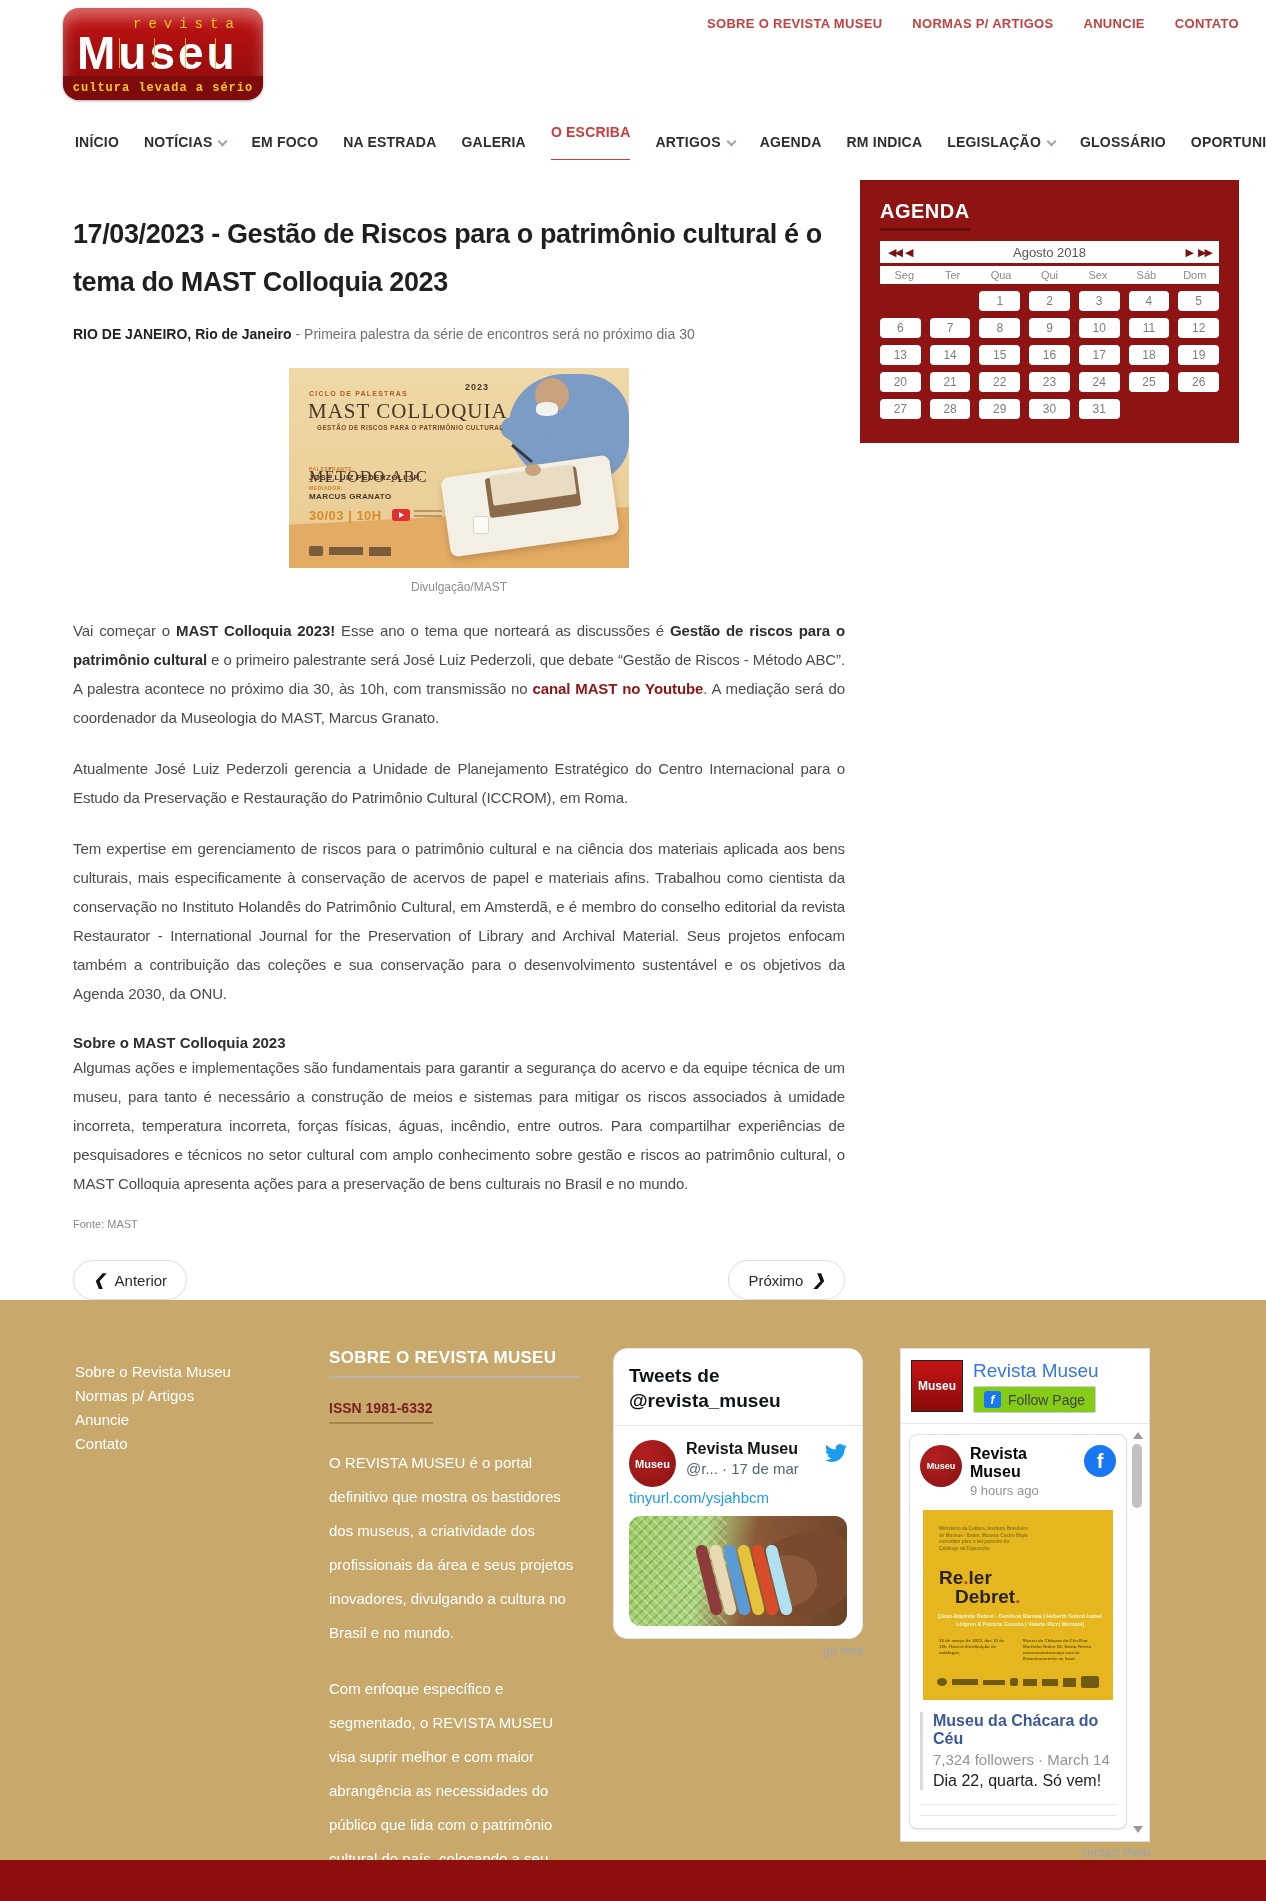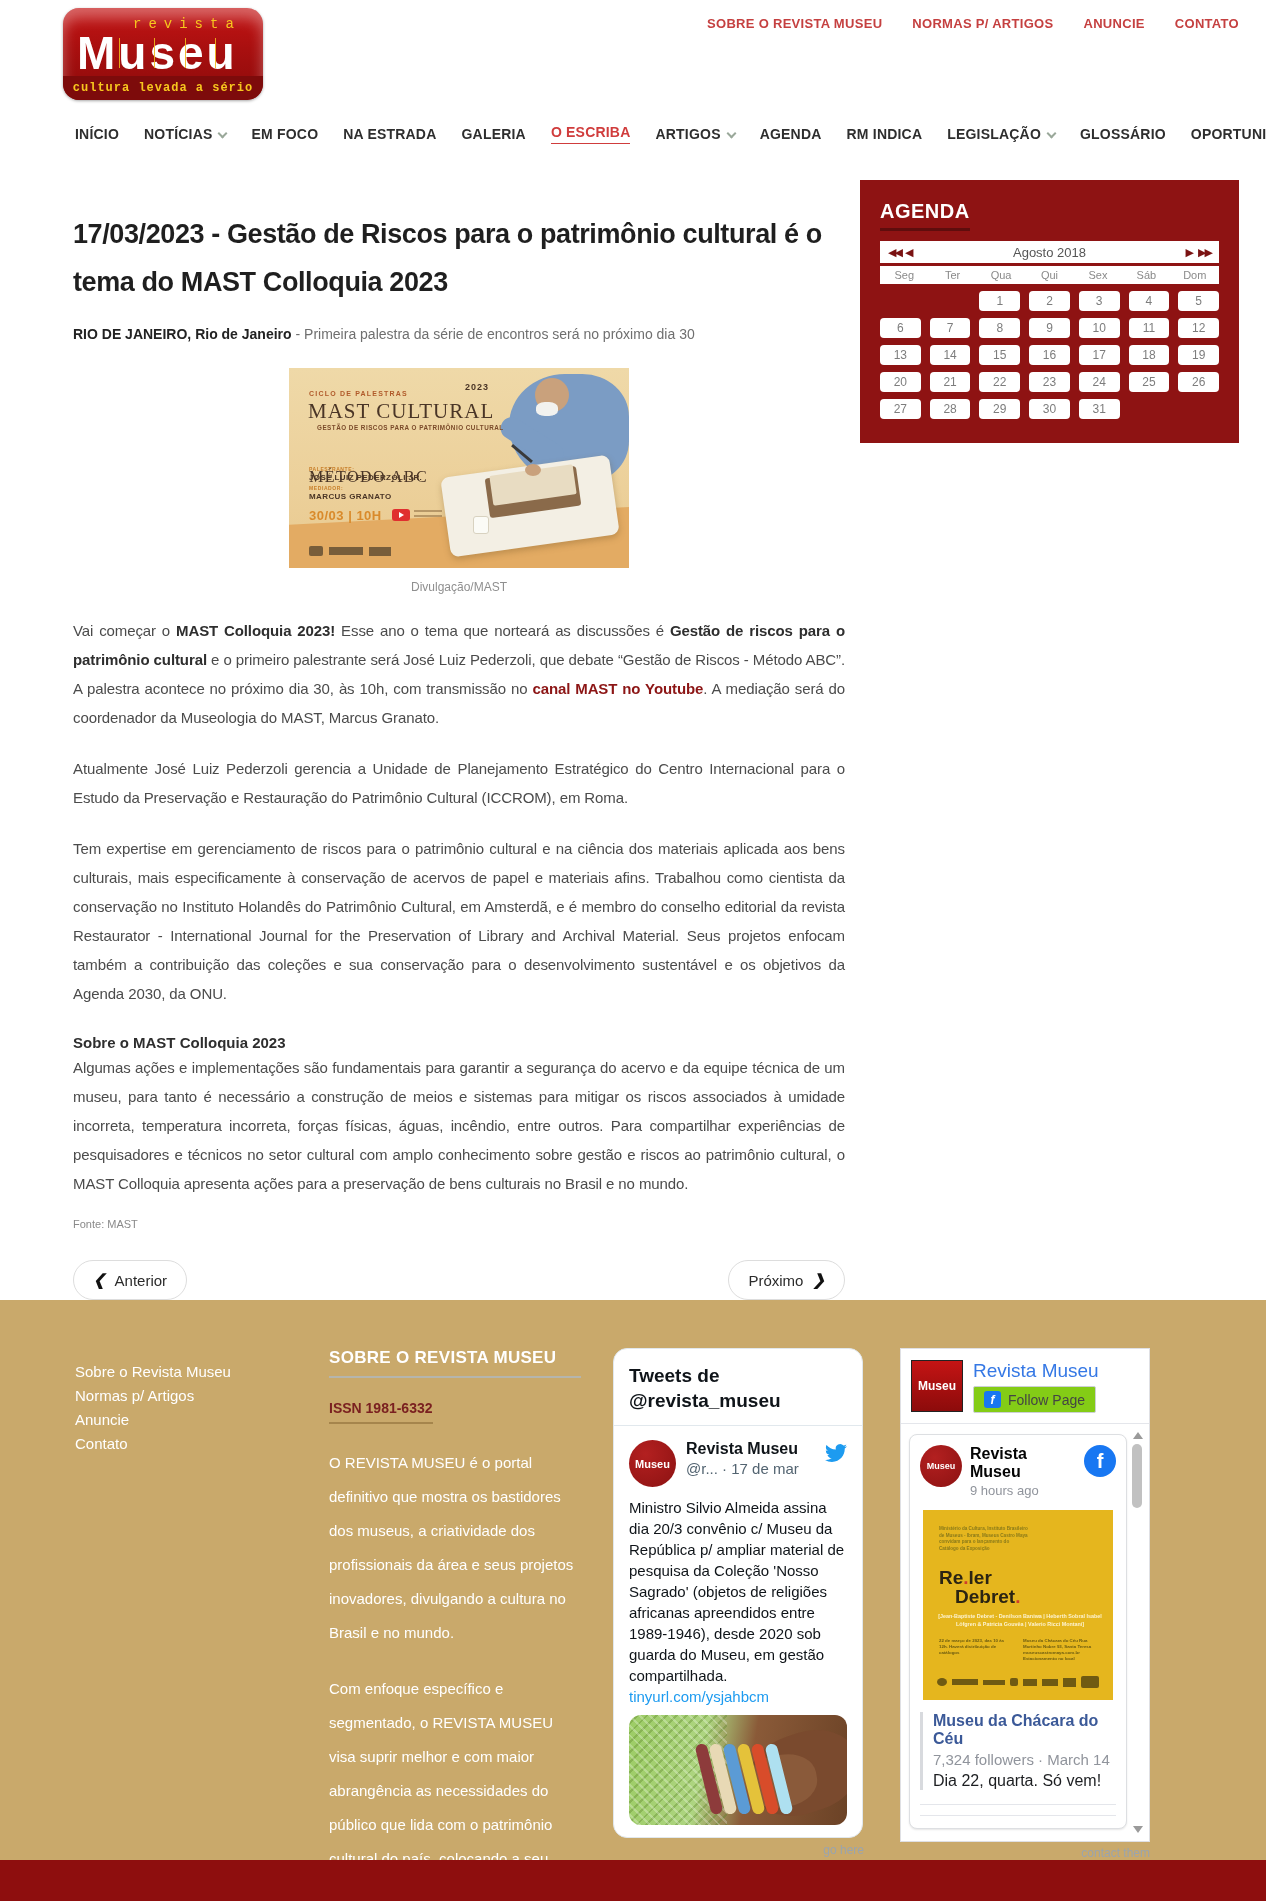--- a/index.html
+++ b/index.html
@@ -31,21 +31,21 @@
     color:#f7c71e; font-family:"Liberation Mono", monospace; font-weight:bold;
     font-size:12px; text-align:center; line-height:24px; letter-spacing:1px;
   }
   .top-nav { position:absolute; top:16px; right:27px; display:flex; gap:30px; }
   .top-nav a { color:#c54040; font-size:13px; font-weight:bold; letter-spacing:.3px; text-decoration:none; cursor:pointer; }
 
   .main-nav {
     position:absolute; left:75px; top:124px; display:flex; align-items:center; gap:25px; white-space:nowrap;
   }
   .main-nav .nav-item { font-size:14px; font-weight:bold; letter-spacing:.2px; color:#2e2e2e; cursor:pointer; }
-  .main-nav .nav-item.active { color:#d03c3c; border-bottom:1px solid #d03c3c; padding-bottom:3px; }
+  .main-nav .nav-item.active { color:#d03c3c; border-bottom:1px solid #d03c3c; padding-bottom:19px; }
   .chev { display:inline-block; width:7px; height:7px; border-right:2px solid #9aa89a; border-bottom:2px solid #9aa89a;
           transform:rotate(45deg); margin-left:7px; vertical-align:2px; }
 
   
   .main { display:flex; padding:30px 27px 0 73px; gap:15px; min-height:1085px; }
   .article-col { width:772px; flex:none; }
   .aside-col { width:379px; flex:none; }
 
   .page-title {
     margin:30px 0 20px; font-size:27px; line-height:48px; font-weight:bold; color:#1f1f1f;
@@ -263,21 +263,21 @@
           <div class="ph-mask"></div>
           <div class="ph-arm"></div>
           <div class="ph-sheet"></div>
           <div class="ph-book"></div>
           <div class="ph-page"></div>
           <div class="ph-jar"></div>
           <div class="ph-hand"></div>
           <div class="ph-tool"></div>
         </div>
         <div class="p-series">CICLO DE PALESTRAS</div>
-        <div class="p-title">MAST CULTURAL</div>
+        <div class="p-title">MAST COLLOQUIA</div>
         <div class="p-year">2023</div>
         <div class="p-sub">GESTÃO DE RISCOS PARA O PATRIMÔNIO CULTURAL</div>
         <div class="p-method">MÉTODO ABC</div>
         <div class="p-lab1">PALESTRANTE:</div>
         <div class="p-spk">JOSÉ LUIZ PEDERZOLI JR.</div>
         <div class="p-lab2">MEDIADOR:</div>
         <div class="p-med">MARCUS GRANATO</div>
         <div class="p-dt">30/03 | 10H</div>
         <div class="p-yt"></div>
         <div class="p-ytline" style="top:142px"></div>
@@ -396,21 +396,20 @@
       <div class="tw-head-row">
         <div class="tw-avatar">Museu</div>
         <div class="tw-names">
           <div class="tw-name">Revista Museu</div>
           <div class="tw-handle">@r...  · 17 de mar</div>
         </div>
         <svg class="tw-bird" viewBox="0 0 24 24">
             <path fill="#1d9bf0" d="M23.953 4.57a10 10 0 01-2.825.775 4.958 4.958 0 002.163-2.723c-.951.555-2.005.959-3.127 1.184a4.92 4.92 0 00-8.384 4.482C7.69 8.095 4.067 6.13 1.64 3.162a4.822 4.822 0 00-.666 2.475c0 1.71.87 3.213 2.188 4.096a4.904 4.904 0 01-2.228-.616v.06a4.923 4.923 0 003.946 4.827 4.996 4.996 0 01-2.212.085 4.936 4.936 0 004.604 3.417 9.867 9.867 0 01-6.102 2.105c-.39 0-.779-.023-1.17-.067a13.995 13.995 0 007.557 2.209c9.053 0 13.998-7.496 13.998-13.985 0-.21 0-.42-.015-.63A9.935 9.935 0 0024 4.59z"></path>
           </svg>
       </div>
-      <div class="tw-text">Ministro Silvio Almeida assina dia 20/3 convênio c/ Museu da República p/ ampliar material de pesquisa da Coleção 'Nosso Sagrado' (objetos de religiões africanas apreendidos entre 1989-1946), desde 2020 sob guarda do Museu, em gestão compartilhada.</div>
       <div class="tw-link">tinyurl.com/ysjahbcm</div>
       <div class="tw-img">
         <div class="mesh"></div>
         <div class="hand1"></div>
         <div class="hand2"></div>
         <div class="br" style="left:74px;background:#8d3b3b"></div>
         <div class="br" style="left:88px;background:#e8d9b5"></div>
         <div class="br" style="left:102px;background:#5b9bd5"></div>
         <div class="br" style="left:116px;background:#e4c23a"></div>
         <div class="br" style="left:130px;background:#d84c2a"></div>

